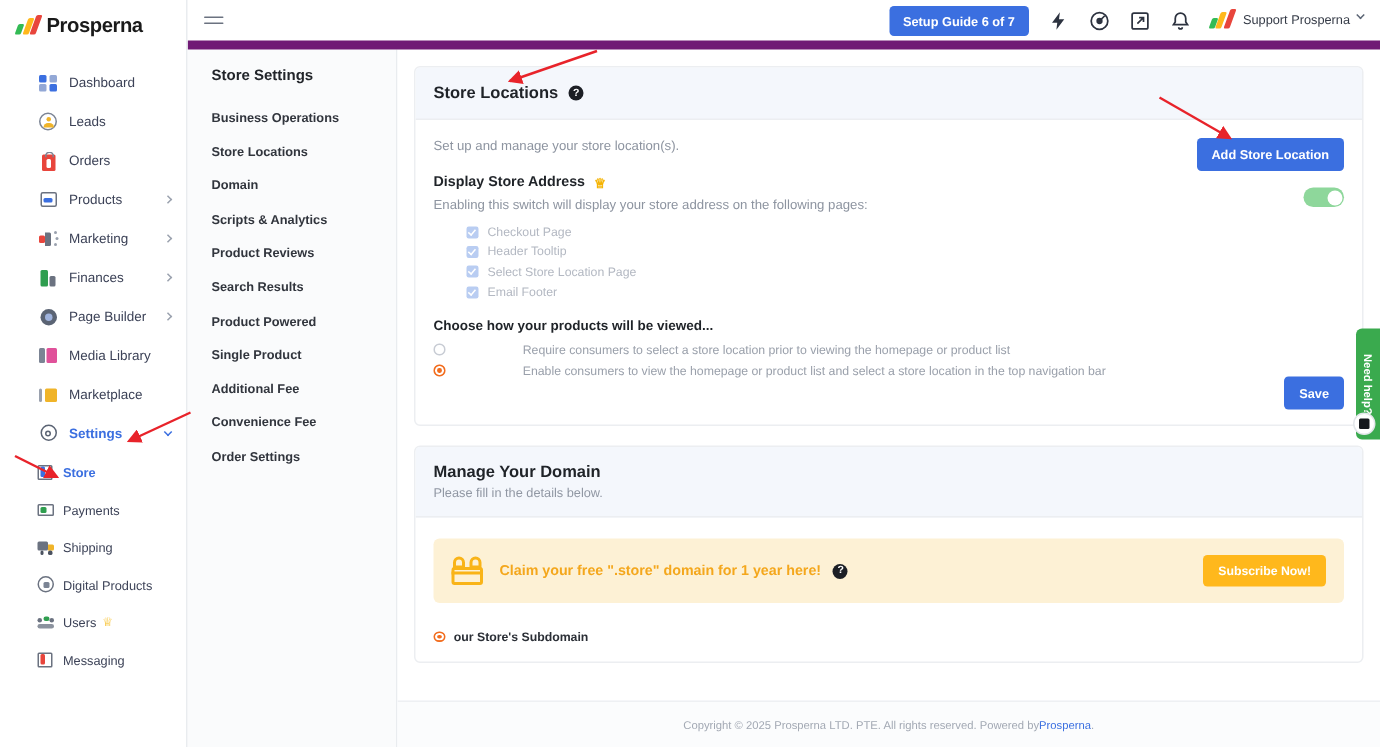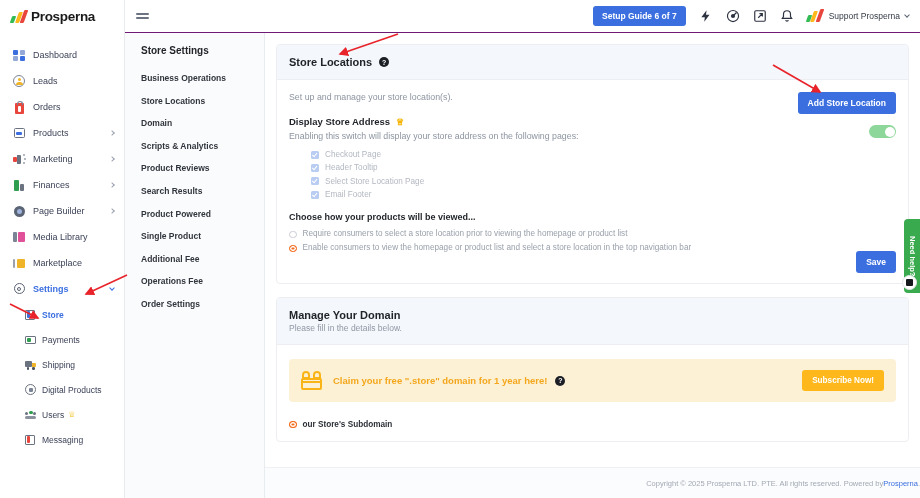--- a/index.html
+++ b/index.html
@@ -24,21 +24,21 @@
     transform: skewX(-20deg); display: block;
   }
   .logo-mark i:nth-child(1) { left: 0px;  height: 7px;  background: #33bb55; }
   .logo-mark i:nth-child(2) { left: 5.5px; height: 11px; background: #ffb81c; }
   .logo-mark i:nth-child(3) { left: 11px; height: 13px; background: #e8453c; }
   .logo-text { font-size: 13.5px; font-weight: 700; color: #1a1a1a; letter-spacing: -.3px; }
 
   .nav { padding-top: 9px; }
   .nav-item {
     display: flex; align-items: center; height: 26px;
-    padding-left: 13px; padding-right: 9px; cursor: pointer;
+    padding-left: 26px; padding-right: 9px; cursor: pointer;
     font-size: 9px; color: #3c4257; position: relative;
   }
   .nav-item .ico { width: 13px; height: 13px; margin-right: 7px; flex: 0 0 13px; position: relative; }
   .nav-item .lbl { white-space: nowrap; }
   .nav-item.active .lbl { color: #3b6fe0; font-weight: 600; }
   .chev {
     position: absolute; right: 10px; width: 4px; height: 4px;
     border-right: 1.2px solid #9aa1ae; border-bottom: 1.2px solid #9aa1ae;
     transform: rotate(-45deg);
   }
@@ -59,31 +59,31 @@
   .subnav h3 { font-size: 10px; font-weight: 700; color: #22252a; margin-bottom: 17px; }
   .subnav a {
     display: block; font-size: 8.5px; font-weight: 600;
     color: #31353d; text-decoration: none; margin-bottom: 12.6px; cursor: pointer;
   }
 
   
   .topbar {
     position: absolute; left: 125px; top: 0; right: 0; height: 33px;
     background: #fff; display: flex; align-items: center;
-    border-bottom: 1px solid #701a75; z-index: 4;
+    border-bottom: 6px solid #701a75; z-index: 4;
   }
   .burger { margin-left: 11px; width: 13px; cursor: pointer; }
   .burger span { display: block; height: 1.7px; background: #6b7280; margin: 2.6px 0; border-radius: 1px; }
   .top-right { margin-left: auto; display: flex; align-items: center; padding-right: 11px; gap: 13px; }
   .setup-btn {
     background: #3b6fe0; color: #fff; font-size: 8.5px; font-weight: 600;
     padding: 5px 9px; border-radius: 3px; border: 0; cursor: pointer; white-space: nowrap;
   }
   .ticon { width: 14px; height: 14px; cursor: pointer; position: relative; color: #2d3340; }
-  .acct { display: flex; align-items: center; gap: 5px; cursor: pointer; }
+  .acct { display: flex; gap: 5px; cursor: pointer; }
   .acct .nm { font-size: 8.5px; color: #343a46; }
 
   
   .main {
     flex: 1; height: 498px; background: #ffffff;
     padding-top: 33px; overflow: hidden; position: relative;
   }
   .scroll { padding: 11px 11px 0 11px; height: 465px; }
   .card {
     background: #fff; border: 1px solid #eceef1; border-radius: 4px;
@@ -110,21 +110,21 @@
     width: 8px; height: 8px; border-radius: 1.5px; background: #b9cdf2;
     margin-right: 6px; position: relative; flex: 0 0 8px;
   }
   .chk::after {
     content: ""; position: absolute; left: 2.3px; top: 1.2px; width: 2.4px; height: 4.2px;
     border-right: 1.3px solid #fff; border-bottom: 1.3px solid #fff; transform: rotate(40deg);
   }
   .chk-row span { font-size: 8.2px; color: #b3b8c2; }
 
   .choose { font-size: 9px; font-weight: 700; color: #1f2328; margin: 13px 0 7px; }
-  .radio-row { display: flex; align-items: flex-end; margin-bottom: 5px; cursor: pointer; }
+  .radio-row { display: flex; align-items: flex-start; margin-bottom: 5px; cursor: pointer; gap: 46px; }
   .rad {
     width: 7.5px; height: 7.5px; border-radius: 50%; border: 1.1px solid #c8ccd4;
     margin-right: 6px; flex: 0 0 7.5px; background: #fff;
   }
   .rad.on { border-color: #f26c1d; background: #f26c1d; box-shadow: inset 0 0 0 1.4px #fff; }
   .radio-row span { font-size: 8.2px; color: #9aa0ab; }
 
   .btn-blue {
     background: #3b6fe0; color: #fff; border: 0; border-radius: 3px;
     font-size: 8.5px; font-weight: 600; padding: 6px 10px; cursor: pointer; white-space: nowrap;
@@ -160,21 +160,21 @@
     border-radius: 3px; font-size: 8.2px; font-weight: 700;
     padding: 6px 10px; cursor: pointer; white-space: nowrap;
   }
   .subdomain-row { display: flex; align-items: center; margin-top: 18px; }
   .subdomain-row .rad.on { width: 7px; height: 7px; }
   .subdomain-row span { font-size: 8.2px; font-weight: 700; color: #2b2f36; }
 
   .footer {
     position: absolute; left: 0; right: 0; bottom: 0; height: 31px;
     background: #fbfcfd; border-top: 1px solid #eef0f3;
-    display: flex; align-items: center; justify-content: flex-end;
+    display: flex; align-items: center; justify-content: center;
     font-size: 7.5px; color: #a3a9b4;
   }
   .footer a { color: #3b6fe0; text-decoration: none; }
 
   
   .need-help {
     position: absolute; right: 0; top: 219px; width: 16px; height: 74px;
     background: #3aaa4e; border-radius: 4px 0 0 4px;
     display: flex; align-items: center; justify-content: center; cursor: pointer; z-index: 9;
   }
@@ -354,21 +354,21 @@
     <h3>Store Settings</h3>
     <a>Business Operations</a>
     <a>Store Locations</a>
     <a>Domain</a>
     <a>Scripts &amp; Analytics</a>
     <a>Product Reviews</a>
     <a>Search Results</a>
     <a>Product Powered</a>
     <a>Single Product</a>
     <a>Additional Fee</a>
-    <a>Operations Fee</a>
+    <a>Convenience Fee</a>
     <a>Order Settings</a>
   </div>
 
   <div class="topbar">
     <div class="burger">
         <span></span>
         <span></span>
       </div>
     <div class="top-right">
       <button class="setup-btn">Setup Guide 6 of 7</button>

